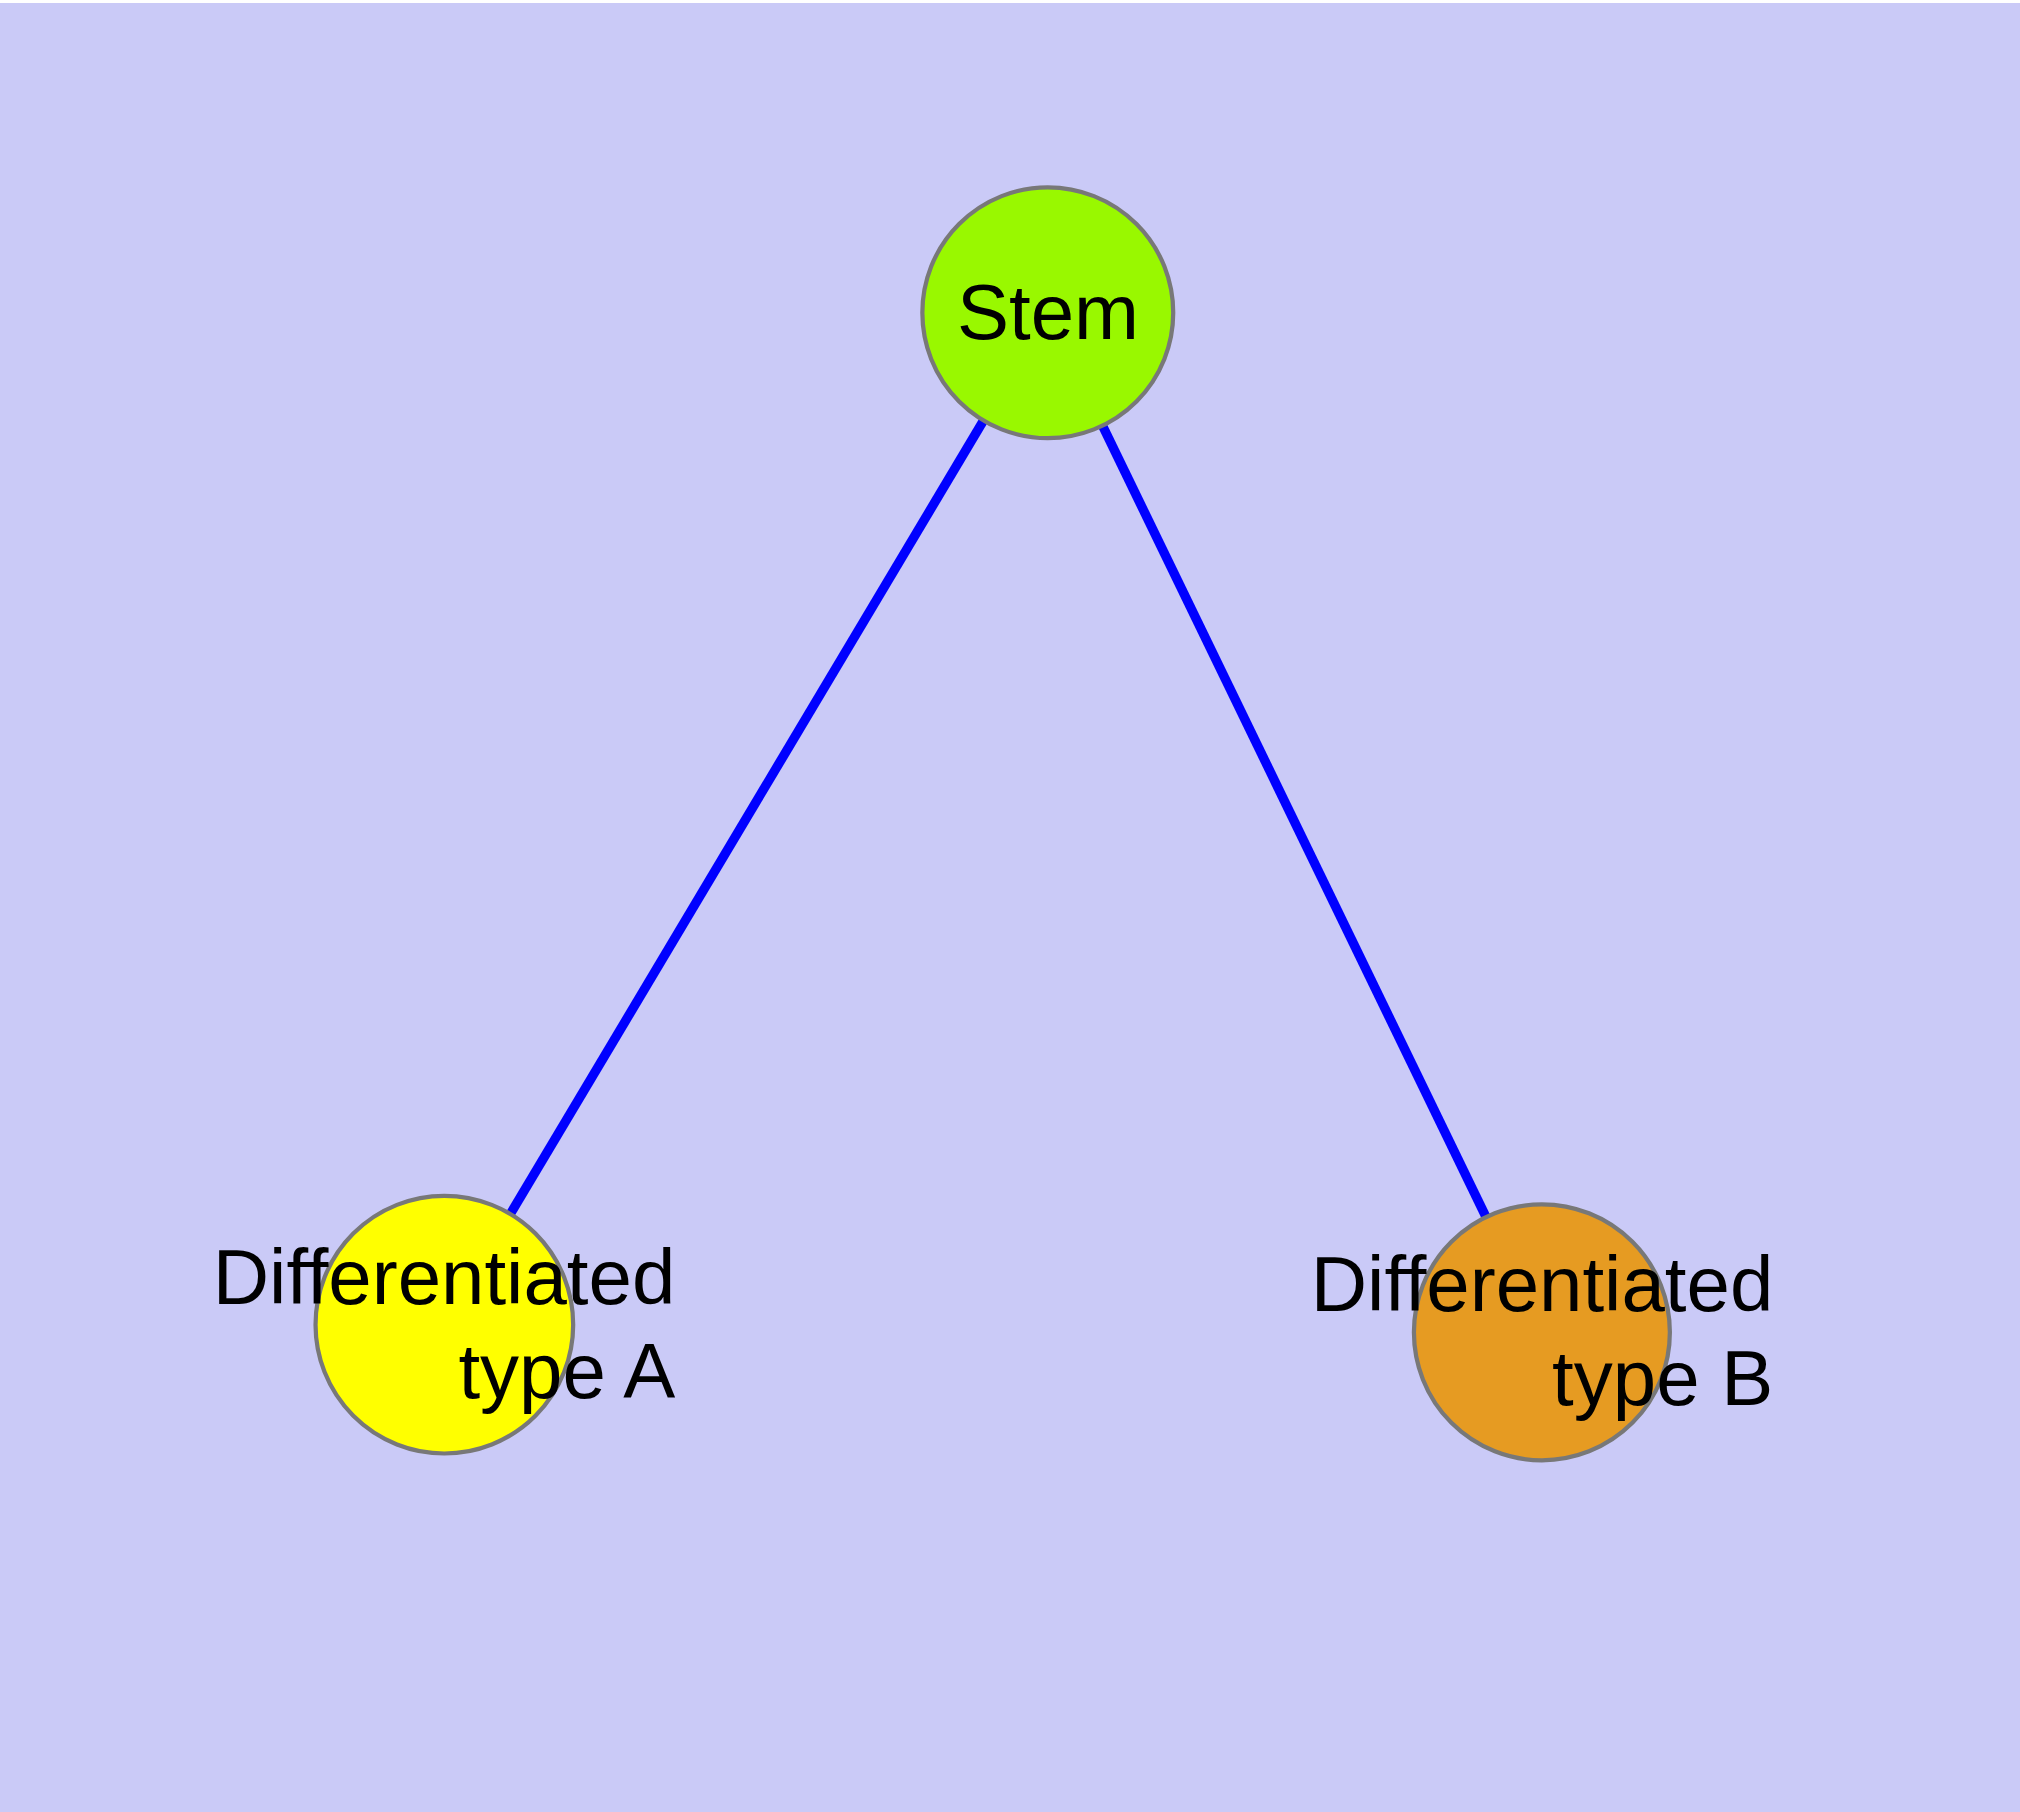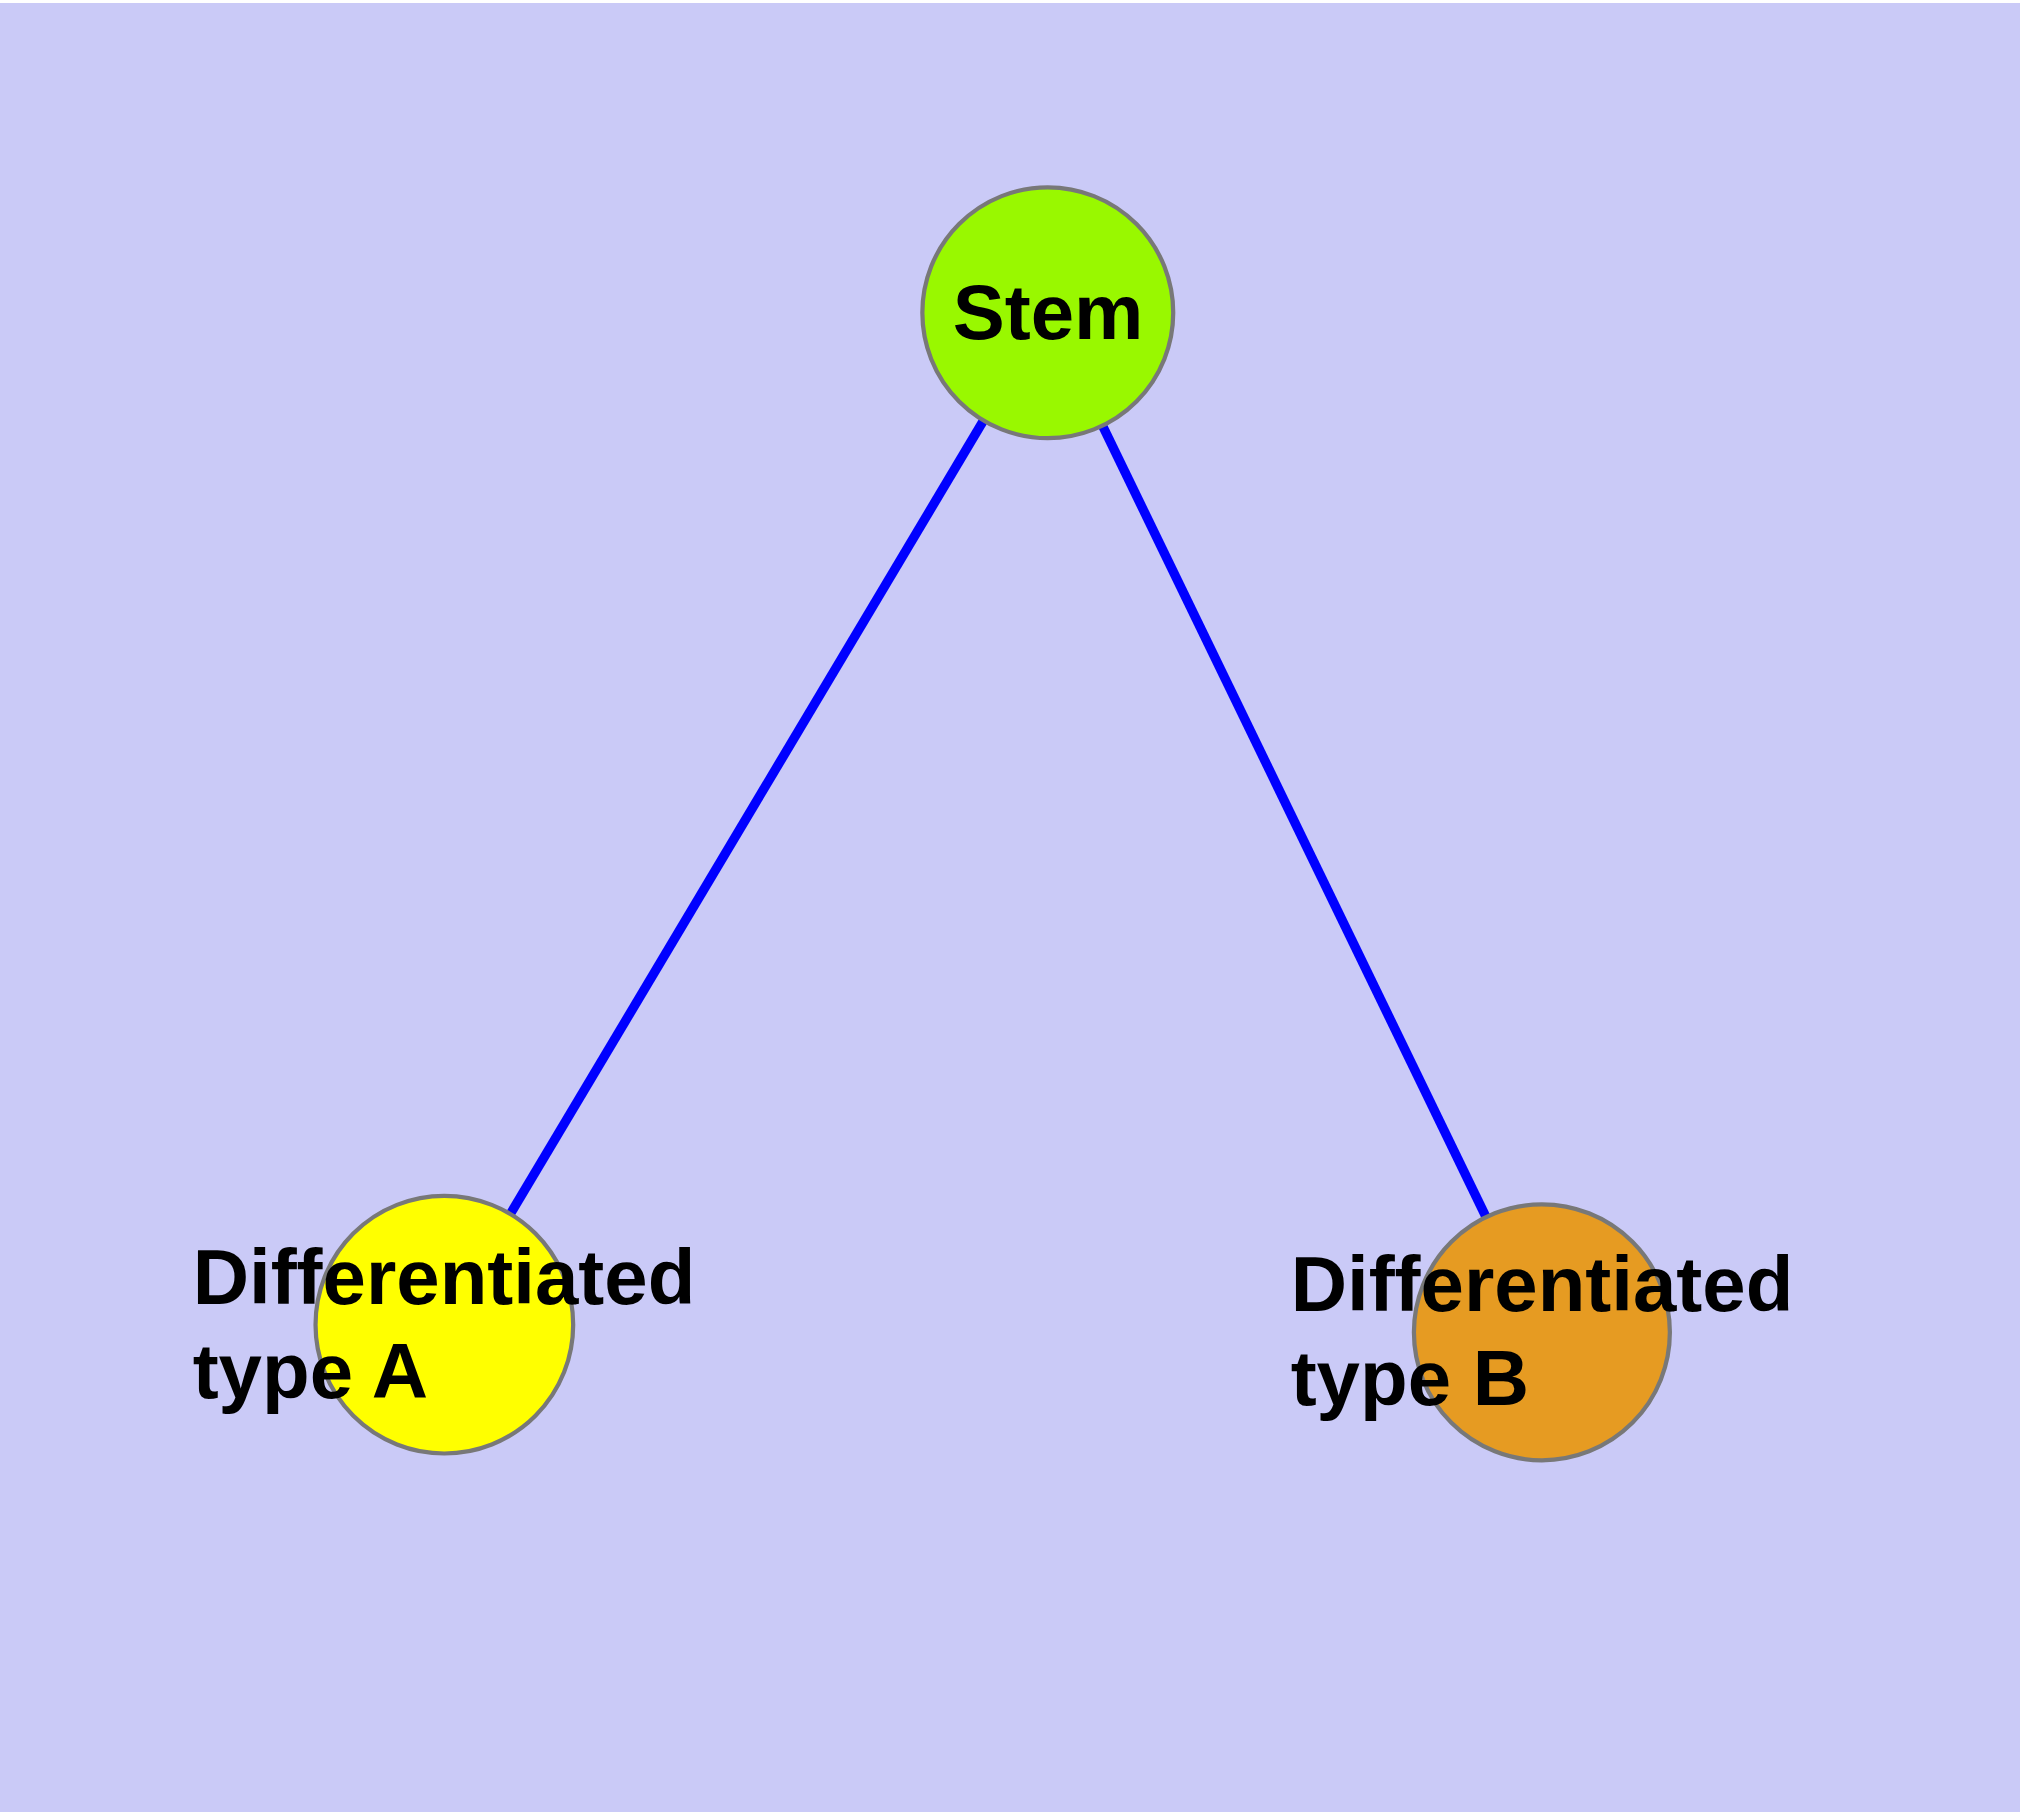--- a/index.html
+++ b/index.html
@@ -32,22 +32,22 @@
     position: absolute;
     top: 0; left: 0;
     width: 2021px;
     height: 1812px;
     z-index: 2;
     pointer-events: none;
   }
   .node-label {
     position: absolute;
     transform: translate(-50%, -50%);
-    font-weight: 700;
-    text-align: left;
+    font-weight: 400;
+    text-align: right;
     white-space: pre-line;
     line-height: 1.2;
     letter-spacing: 0;
   }
 </style>
 </head>
 <body>
 
 <div class="canvas" style="background: rgb(202, 202, 247);">
   <div class="top-strip" style="height: 2.5px; background: rgb(255, 255, 255);"></div>

